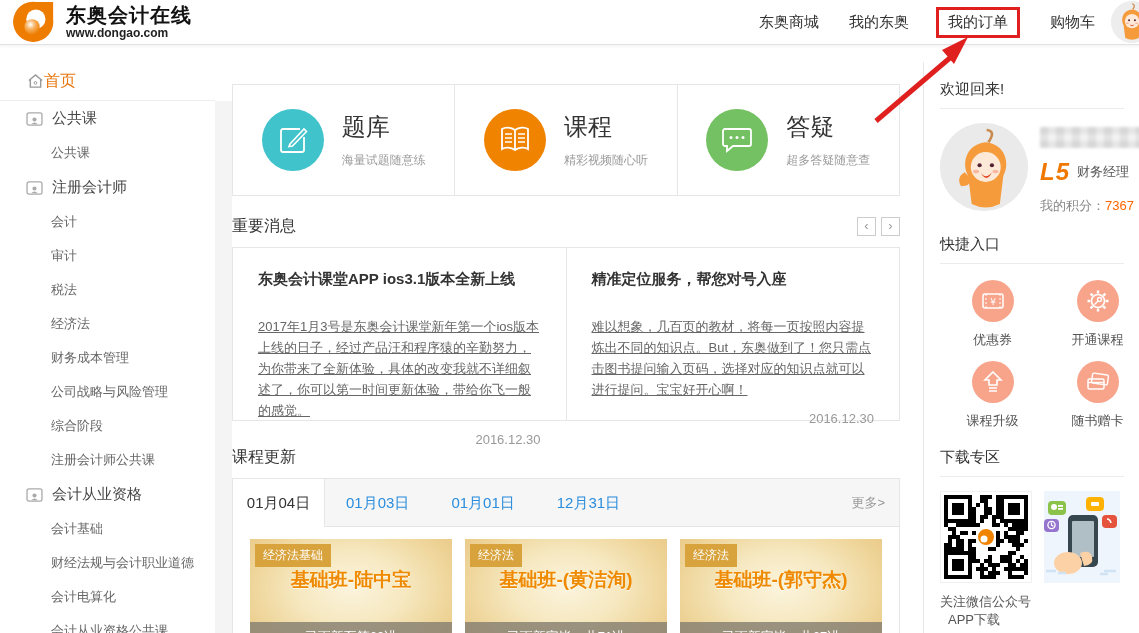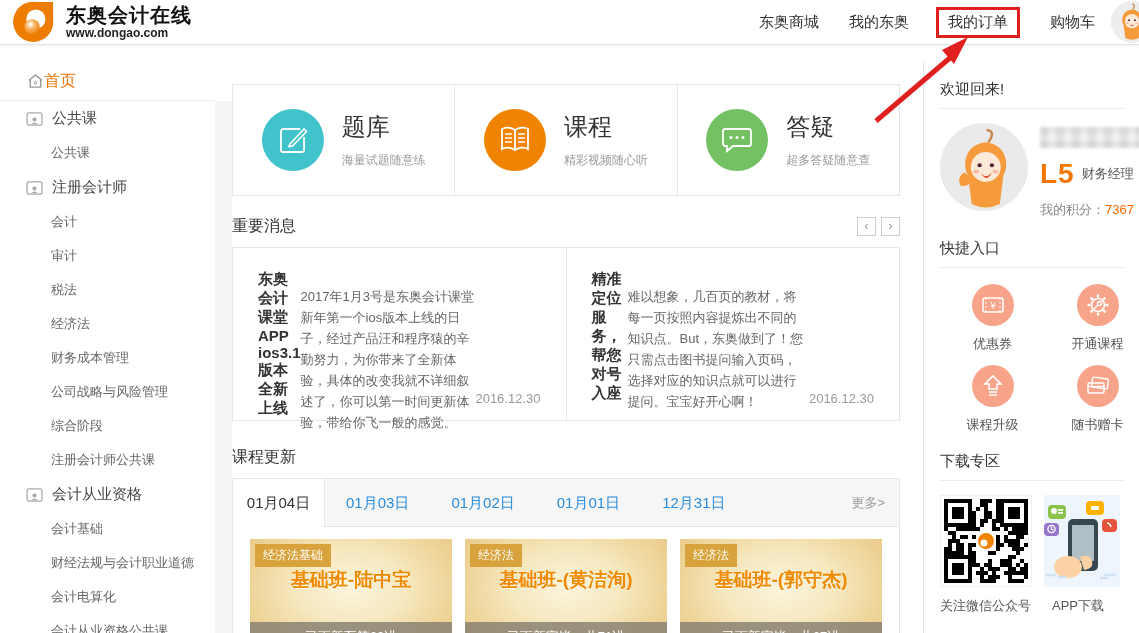--- a/index.html
+++ b/index.html
@@ -33,24 +33,24 @@
   .feature + .feature{border-left:1px solid #e6e6e6;}
   .fcircle{width:62px;height:62px;border-radius:50%;display:flex;align-items:center;justify-content:center;flex:none;}
   .ftitle{font-size:24px;color:#333;}
   .fsub{font-size:12px;color:#9a9a9a;margin-top:9px;}
   .sec-head{display:flex;align-items:center;justify-content:space-between;margin:20px 0 10px;}
   .sec-title{font-size:16px;color:#333;}
   .pager{display:flex;gap:5px;}
   .pbtn{width:17px;height:17px;border:1px solid #ccc;color:#999;font-size:13px;line-height:15px;
         text-align:center;background:#fff;cursor:pointer;user-select:none;}
   .news{display:flex;border:1px solid #e6e6e6;height:172px;background:#fff;}
-  .ncol{flex:1;display:flex;flex-direction:row;box-sizing:border-box;padding:22px 25px 14px;}
+  .ncol{flex:1;display:flex;flex-direction:column;box-sizing:border-box;padding:22px 25px 14px;gap:11px;}
   .ncol + .ncol{border-left:1px solid #e6e6e6;}
   .ntitle{font-size:15px;font-weight:bold;color:#333;cursor:pointer;}
-  .nbody{font-size:13px;color:#666;line-height:21px;margin-top:16px;}
+  .nbody{font-size:13px;color:#666;line-height:21px;margin-top:16px;text-decoration:underline;}
   .ndate{margin-top:auto;text-align:right;font-size:13px;color:#999;}
   .tabwrap{border:1px solid #e6e6e6;margin-top:10px;background:#fff;}
   .tabbar{height:47px;background:#f6f6f6;border-bottom:1px solid #e6e6e6;display:flex;align-items:stretch;}
   .tab-active{width:91px;background:#fff;margin-bottom:-1px;border-right:1px solid #e6e6e6;
               display:flex;align-items:center;justify-content:center;font-size:15px;color:#333;cursor:pointer;}
   .tab{font-size:15px;color:#2a8ddd;line-height:47px;padding:0 21px;cursor:pointer;}
   .tab:first-of-type{margin-left:18px;}
   .more{margin-left:auto;font-size:13px;color:#999;line-height:47px;padding-right:14px;cursor:pointer;}
   .cards{display:flex;gap:13px;padding:12px 17px 0;}
   .ccard{flex:1;position:relative;height:116px;cursor:pointer;
@@ -65,34 +65,34 @@
             border-left:1px solid #e8e8e8;box-sizing:border-box;padding:18px 0 0 16px;}
   .rhead{width:184px;font-size:15px;color:#333;padding-bottom:9px;border-bottom:1px solid #ececec;}
   .profile{display:flex;gap:12px;margin-top:14px;}
   .big-avatar{width:88px;height:88px;border-radius:50%;background:#eaeaea;overflow:hidden;flex:none;cursor:pointer;}
   .pinfo{display:flex;flex-direction:column;padding-top:4px;}
   .blur-name{width:104px;height:21px;border-radius:2px;margin-bottom:10px;
     background:repeating-linear-gradient(90deg,#e7e7e7 0 8px,#f7f7f7 8px 16px),
                repeating-linear-gradient(0deg,#ededed 0 7px,#fafafa 7px 14px);
     background-blend-mode:multiply;filter:blur(1.5px);}
   .lvlrow{display:flex;align-items:center;gap:7px;}
-  .lvl{color:#f07800;font-size:28px;font-weight:bold;letter-spacing:1px;}
+  .lvl{color:#f07800;font-size:24px;font-weight:bold;font-style:italic;letter-spacing:1px;}
   .role{font-size:13px;color:#555;}
   .points{margin-top:11px;font-size:13px;color:#888;}
   .pts{color:#f60;}
   .quick{margin-top:20px;}
   .qgrid{display:grid;grid-template-columns:105px 105px;justify-items:center;row-gap:12px;margin-top:16px;}
   .qitem{display:flex;flex-direction:column;align-items:center;cursor:pointer;}
   .qcircle{width:42px;height:42px;border-radius:50%;background:#f7a48b;display:flex;align-items:center;justify-content:center;}
   .qlabel{font-size:13px;color:#555;margin-top:9px;}
   .dl{margin-top:18px;}
   .dlrow{display:flex;gap:12px;margin-top:14px;}
   .qrbox{width:92px;height:92px;background:#fff;border:1px solid #f0f0f0;box-sizing:border-box;padding:3px;}
   .appbox{width:84px;height:92px;background:#eef5fc;display:flex;align-items:center;justify-content:center;}
-  .dllabels{display:flex;margin-top:10px;font-size:13px;color:#555;}
+  .dllabels{display:flex;margin-top:10px;font-size:13px;color:#555;flex-direction:column;}
   .dllabels .l1{width:104px;}
   .dllabels .l2{margin-left:8px;}
   
   .annot{position:absolute;left:0;top:0;width:1139px;height:633px;z-index:20;pointer-events:none;}
 </style>
 </head>
 <body>
 
 <div class="stage">
 
@@ -253,21 +253,20 @@
     </div>
 
     <div class="sec-head" style="margin-top:26px;">
       <span class="sec-title">课程更新</span>
     </div>
 
     <div class="tabwrap">
       <div class="tabbar">
         <span class="tab-active">01月04日</span>
         <span class="tab">01月03日</span>
-        <span class="tab">01月02日</span>
         <span class="tab">01月01日</span>
         <span class="tab">12月31日</span>
         <span class="more">更多&gt;</span>
       </div>
       <div class="cards">
         <div class="ccard">
           <span class="cbadge">经济法基础</span>
           <div class="ctitle">基础班-陆中宝</div>
           <div class="cfoot">已更新至第62讲</div>
         </div>

